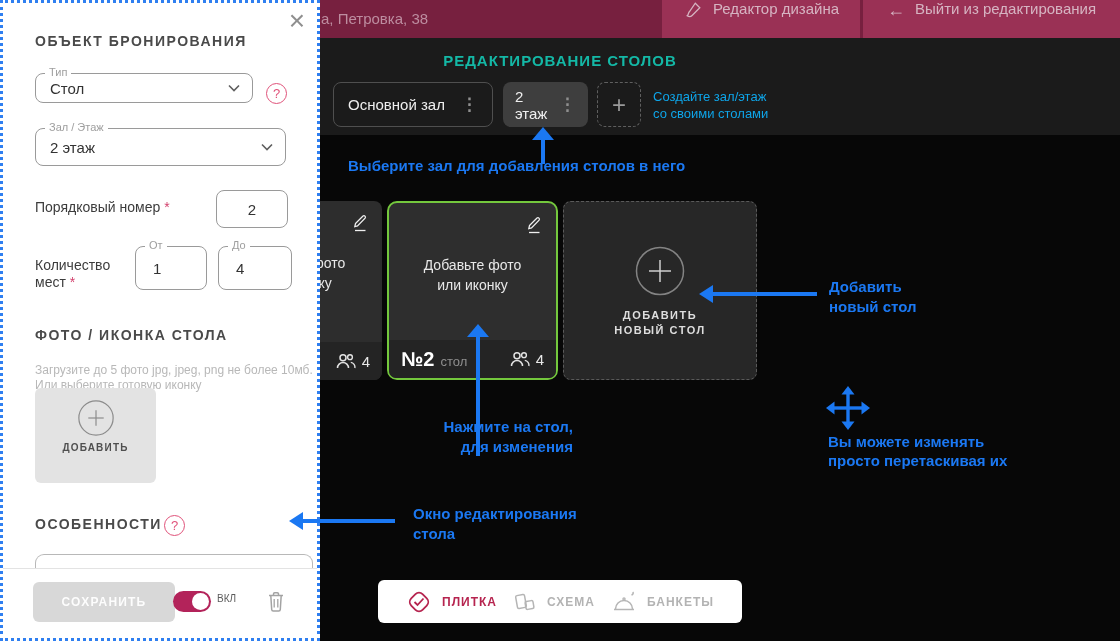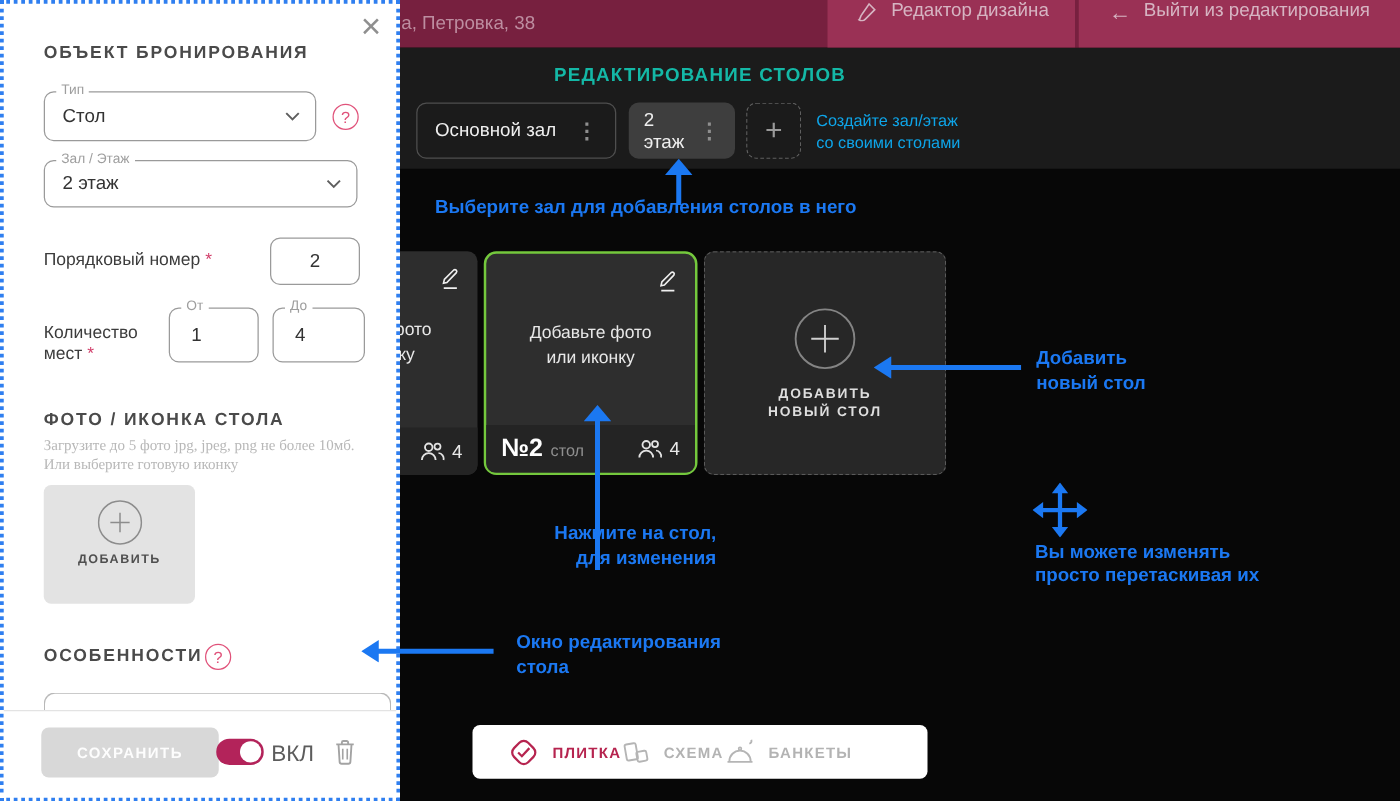--- a/index.html
+++ b/index.html
@@ -32,21 +32,21 @@
   .card-placeholder { position:absolute; left:0; right:0; top:52px; text-align:center; color:#e8e8e8; font-size:14px; line-height:20px; }
   .pencil { position:absolute; right:12px; top:10px; }
   .card-footer { position:absolute; left:0; right:0; bottom:0; height:38px; background:#242424; border-radius:0 0 8px 8px; display:flex; align-items:center; justify-content:space-between; padding:0 12px; }
   .table-number { color:#fff; font-size:20px; font-weight:bold; }
   .table-type { color:#8f8f8f; font-size:13px; margin-left:6px; }
   .seats { display:flex; align-items:center; gap:6px; color:#e8e8e8; font-size:15px; }
   .card-dashed { left:563px; width:194px; background:#272727; border:1px dashed #5a5a5a; display:flex; flex-direction:column; align-items:center; padding-top:44px; cursor:pointer; z-index:1; }
   .add-table-label { margin-top:12px; text-align:center; color:#dedede; font-size:11px; font-weight:bold; letter-spacing:1.5px; line-height:15px; }
 
   
-  .viewbar { position:absolute; left:378px; top:580px; width:364px; height:43px; background:#fff; border-radius:6px; display:flex; align-items:center; justify-content:flex-start; padding:0 28px; z-index:1; }
+  .viewbar { position:absolute; left:378px; top:580px; width:364px; height:43px; background:#fff; border-radius:6px; display:flex; align-items:center; justify-content:space-between; padding:0 28px; z-index:1; }
   .view-tab { display:flex; align-items:center; gap:10px; font-size:12px; font-weight:bold; letter-spacing:1px; cursor:pointer; }
   .view-active { color:#b6244f; }
   .view-inactive { color:#b3b3b3; }
 
   
   .anno { position:absolute; color:#1b78f2; font-size:15px; font-weight:bold; line-height:20px; z-index:6; }
   .anno-center { text-align:right; }
   .anno-arrow { position:absolute; z-index:6; }
 
   
@@ -63,21 +63,21 @@
   .req { color:#d23f6b; }
   .section-title { position:absolute; left:32px; font-size:14px; font-weight:bold; letter-spacing:1.5px; color:#4a4a4a; }
   .hint { position:absolute; left:32px; font-size:12px; color:#b8b8b8; line-height:15px; }
   .upload-tile { position:absolute; left:32px; top:385px; width:121px; height:95px; background:#e3e3e3; border-radius:6px; display:flex; flex-direction:column; align-items:center; padding-top:12px; cursor:pointer; }
   .upload-label { margin-top:6px; font-size:10px; letter-spacing:1.2px; color:#4f4f4f; font-weight:bold; }
   .partial-input { position:absolute; left:32px; top:551px; width:278px; height:18px; border:1px solid #b8b8b8; border-bottom:none; border-radius:9px 9px 0 0; }
   .panel-footer { position:absolute; left:0; right:0; bottom:0; height:70px; background:#fff; border-top:1px solid #e3e3e3; z-index:2; }
   .save-btn { position:absolute; left:30px; top:13px; width:142px; height:40px; background:#d8d8d8; border:none; border-radius:6px; color:#fdfdfd; font-size:12px; font-weight:bold; letter-spacing:1.2px; font-family:"Liberation Sans",sans-serif; cursor:pointer; }
   .toggle { position:absolute; left:170px; top:22px; width:38px; height:21px; background:#b3235a; border-radius:11px; cursor:pointer; }
   .toggle-knob { position:absolute; right:2px; top:2px; width:17px; height:17px; background:#fff; border-radius:50%; }
-  .toggle-label { position:absolute; left:214px; top:24px; font-size:18px; color:#5c5c5c; }
+  .toggle-label { position:absolute; left:214px; top:24px; font-size:10px; color:#5c5c5c; }
   .trash { position:absolute; left:263px; top:21px; cursor:pointer; }
 </style>
 </head>
 <body>
 
 <div class="stage">
 
   <div class="topbar">
     <div class="topbar-location">а, Петровка, 38</div>
     <div class="topbar-seg seg-design">
@@ -245,21 +245,21 @@
   </svg>
   <div class="anno" style="left:413px; top:504px;">
     <div>Окно редактирования</div>
     <div>стола</div>
   </div>
 
   <div class="panel">
     <div class="panel-close">×</div>
     <div class="panel-title">ОБЪЕКТ БРОНИРОВАНИЯ</div>
 
-    <div class="fieldbox" style="left:32px; top:70px; width:218px; height:40px;padding-left:24px;">
+    <div class="fieldbox" style="left:32px; top:70px; width:218px; height:30px;padding-left:24px;">
       <span class="float-label">Тип</span>
       <span class="field-value">Стол</span>
       <svg class="chevron" width="12" height="8" viewBox="0 0 12 8">
           <polyline points="1,1.5 6,6.5 11,1.5" fill="none" stroke="#5f5f5f" stroke-width="1.6"></polyline>
         </svg>
     </div>
     <div class="q-circle" style="left:263px; top:80px;">?</div>
 
     <div class="fieldbox" style="left:32px; top:125px; width:251px; height:38px;">
       <span class="float-label">Зал / Этаж</span>
@@ -283,21 +283,21 @@
     <div class="fieldbox" style="left:132px; top:243px; width:72px; height:44px;">
       <span class="float-label">От</span>
       <span class="field-value" style="left:17px;">1</span>
     </div>
     <div class="fieldbox" style="left:215px; top:243px; width:74px; height:44px;">
       <span class="float-label">До</span>
       <span class="field-value" style="left:17px;">4</span>
     </div>
 
     <div class="section-title" style="top:324px;">ФОТО / ИКОНКА СТОЛА</div>
-    <div class="hint" style="top:346px;font-family:Liberation Serif, serif;">
+    <div class="hint" style="top:360px;">
       <div>Загрузите до 5 фото jpg, jpeg, png не более 10мб.</div>
       <div>Или выберите готовую иконку</div>
     </div>
     <div class="upload-tile">
       <svg width="36" height="36" viewBox="0 0 42 42">
         <circle cx="21" cy="21" r="20" fill="none" stroke="#8c8c8c" stroke-width="1.4"></circle>
         <line x1="21" y1="12" x2="21" y2="30" stroke="#8c8c8c" stroke-width="1.4"></line>
         <line x1="12" y1="21" x2="30" y2="21" stroke="#8c8c8c" stroke-width="1.4"></line>
       </svg>
       <span class="upload-label">ДОБАВИТЬ</span>

